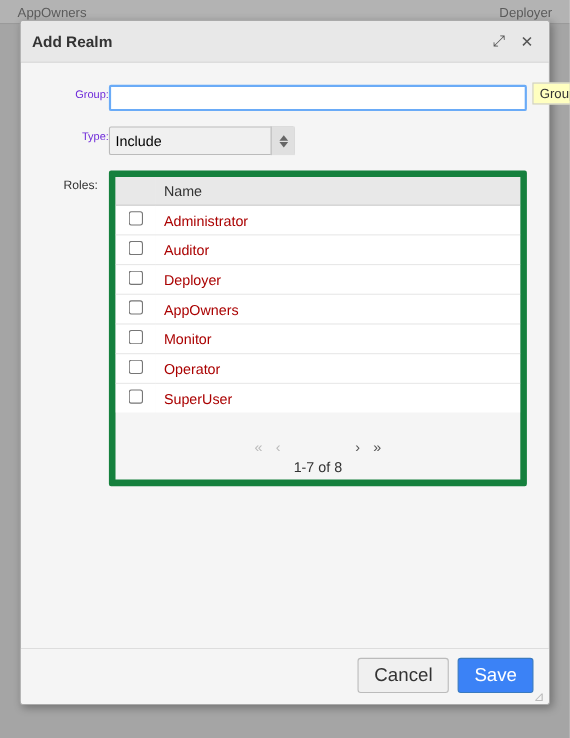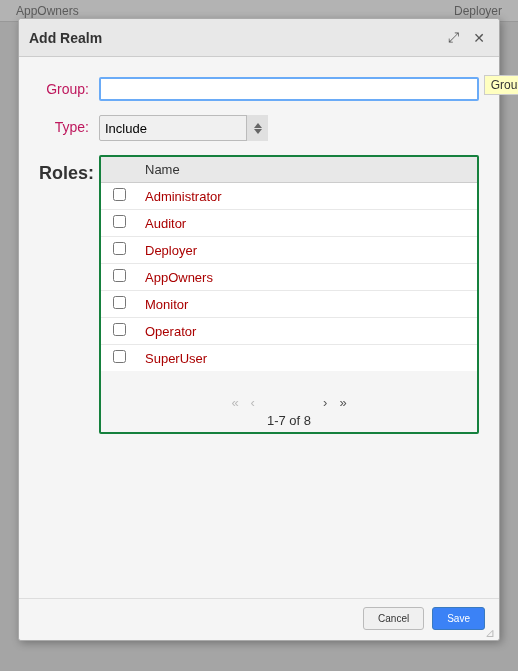--- a/index.html
+++ b/index.html
@@ -93,24 +93,23 @@
 
     .form-row {
       display: flex;
       align-items: flex-start;
       margin-bottom: 14px;
     }
 
     .form-label {
       width: 60px;
       text-align: right;
-      padding-right: 10px;
       padding-top: 4px;
-      color: #be185d;
-      font-size: 14px;
+      color: #6d28d9;
+      font-size: 10px;
       flex-shrink: 0;
     }
 
     .form-control {
       flex: 1;
     }
 
     .text-input {
       width: 100%;
       height: 24px;
@@ -198,28 +197,27 @@
       align-items: flex-start;
       margin-bottom: 14px;
     }
 
     .roles-label {
       width: 60px;
       text-align: right;
       padding-right: 10px;
       padding-top: 8px;
       color: #333;
-      font-size: 18px;
+      font-size: 11px;
       flex-shrink: 0;
-      font-weight: bold;
     }
 
     .roles-table-wrapper {
       flex: 1;
-      border: 2px solid #15803d;
+      border: 6px solid #15803d;
       border-radius: 2px;
       overflow: hidden;
     }
 
     .roles-table {
       width: 100%;
       border-collapse: collapse;
     }
 
     .roles-table thead tr {
@@ -307,21 +305,21 @@
       display: flex;
       justify-content: flex-end;
       gap: 8px;
       border-top: 1px solid #ddd;
       background: #f5f5f5;
       border-radius: 0 0 3px 3px;
     }
 
     .btn {
       padding: 5px 14px;
-      font-size: 10px;
+      font-size: 17px;
       border-radius: 3px;
       cursor: pointer;
       border: 1px solid #bbb;
     }
 
     .btn-default {
       background: #f0f0f0;
       color: #333;
     }
 

